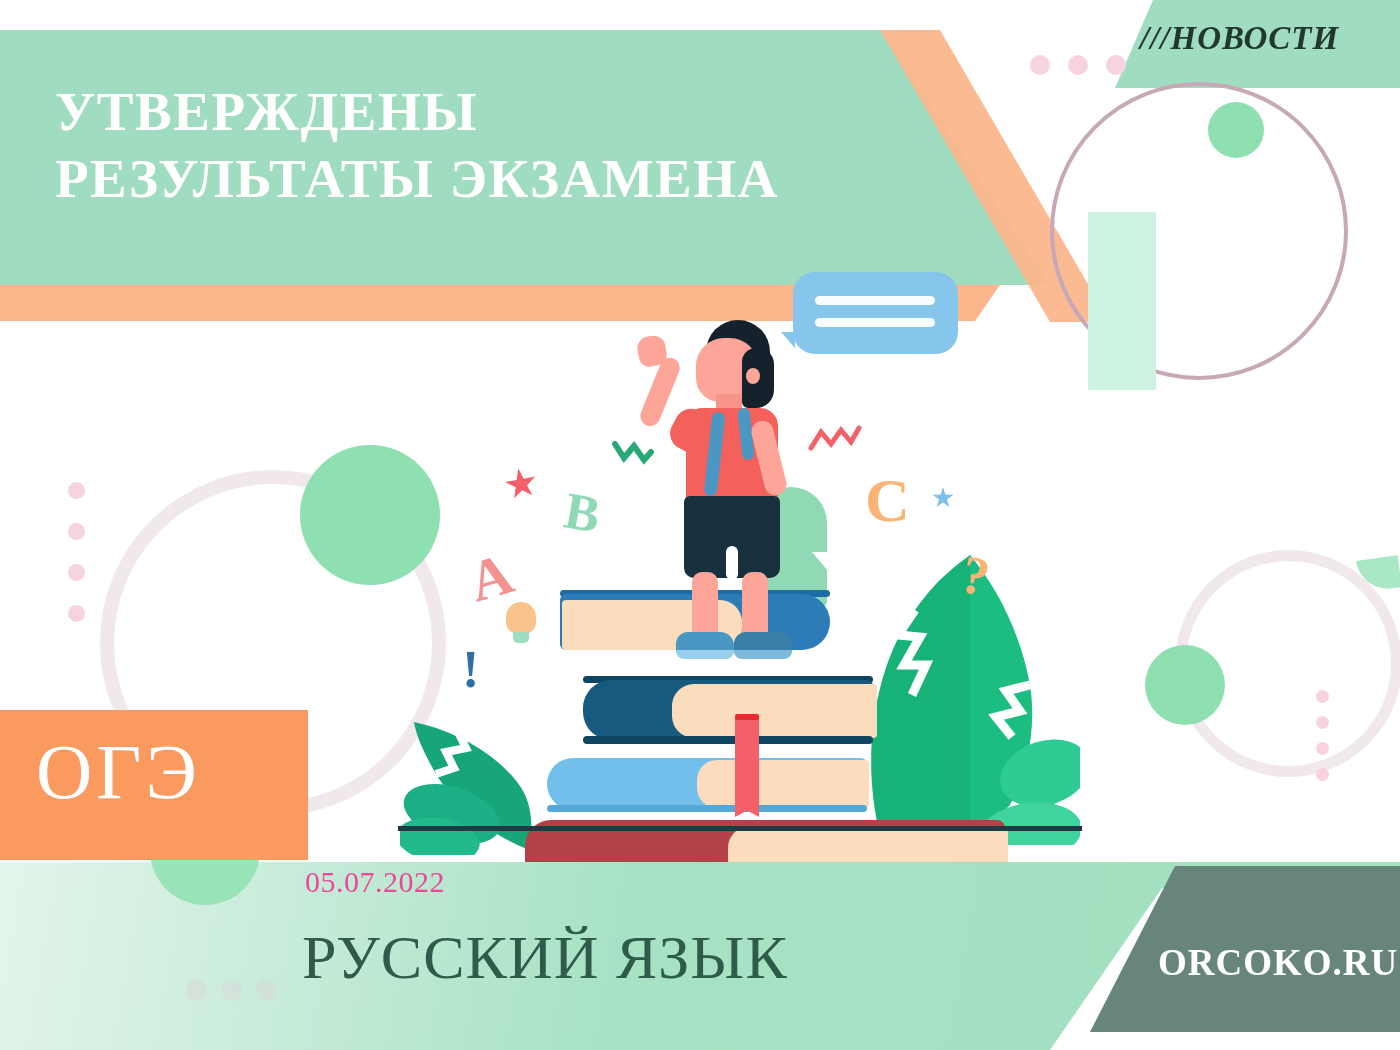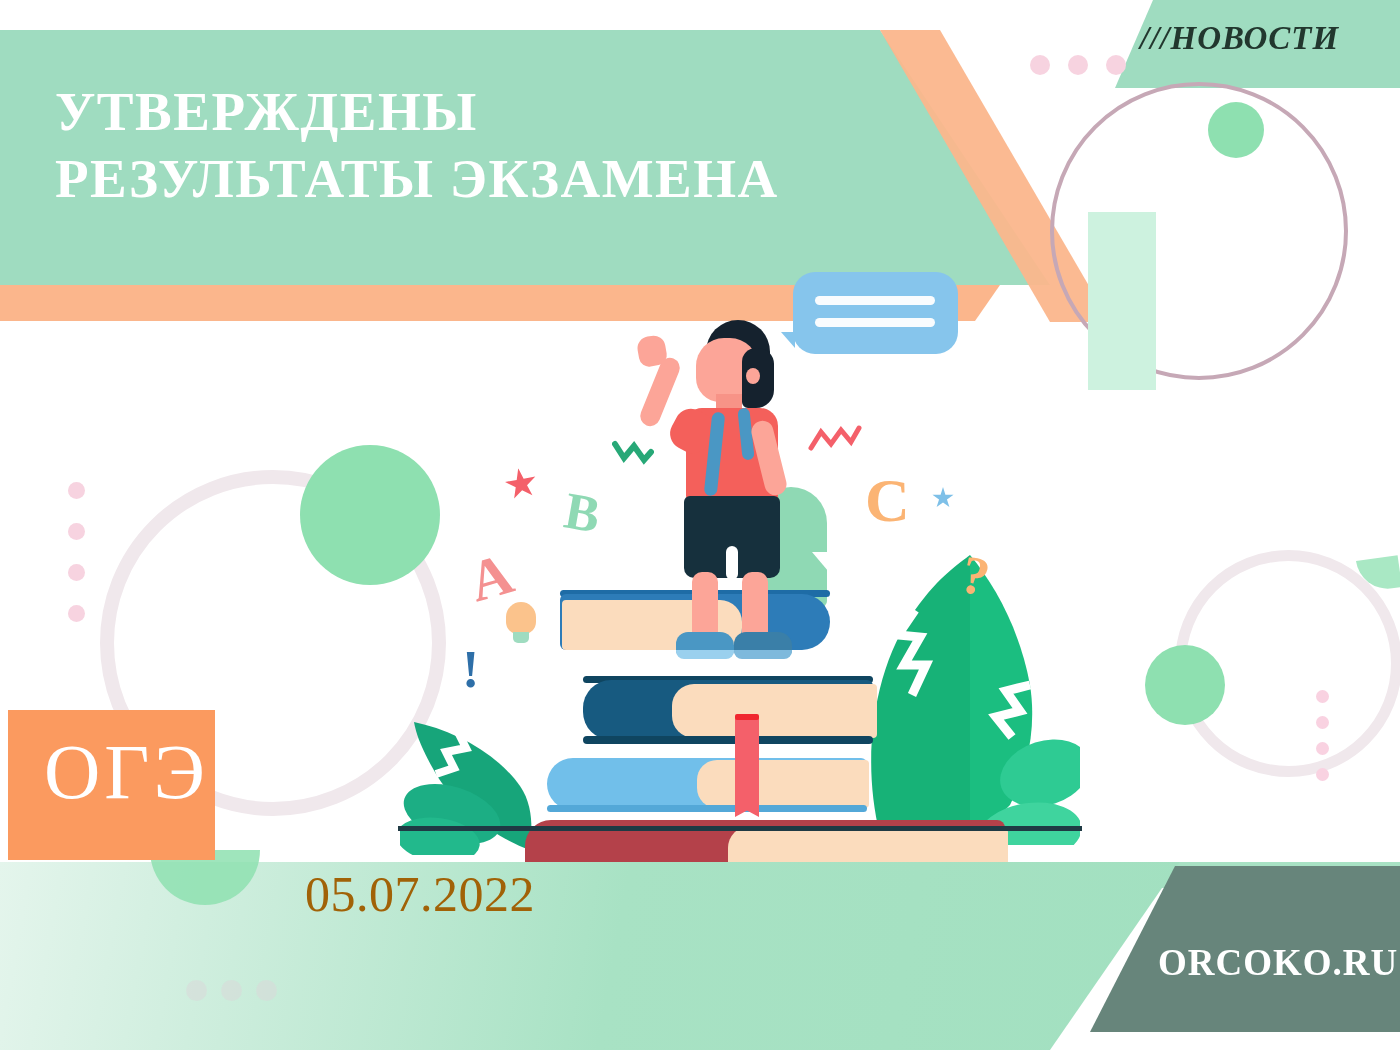--- a/index.html
+++ b/index.html
@@ -94,32 +94,32 @@
     clip-path:polygon(0 0, 1180px 0, 1050px 188px, 0 188px);
   }
   .bottom-green-wide{
     left:0;top:862px;width:1400px;height:26px;background:#A8E2C4;
   }
   .bottom-dots{left:186px;top:980px;}
   .bottom-dots span{display:inline-block;width:21px;height:21px;border-radius:50%;background:#D8D8D8;opacity:.55;margin-right:14px;}
   .blob-green-bl{left:150px;top:850px;width:110px;height:55px;background:#8EE0B0;border-radius:0 0 70px 70px;opacity:.85;}
 
   .ogbadge{
-    left:8px;top:710px;width:207px;height:150px;
+    left:0;top:710px;width:308px;height:150px;
     background:#FB9A5F;
   }
   .ogbadge span{
     position:absolute;left:36px;top:17px;
     color:#ffffff;font-size:78px;font-weight:400;letter-spacing:4px;
     font-family:"Liberation Serif", serif;
   }
 
   .date-txt{
     left:305px;top:865px;
-    font-size:50px;color:#a16207;letter-spacing:.5px;
+    font-size:30px;color:#ec4899;letter-spacing:.5px;
     font-family:"Liberation Serif", serif;
   }
   .subject-txt{
     left:302px;top:922px;
     font-size:62px;color:#2E5B4A;letter-spacing:1px;
     font-family:"Liberation Serif", serif;
   }
 
   .site-panel{
     left:1090px;top:866px;width:310px;height:166px;
@@ -360,18 +360,19 @@
   <div class="abs blob-green-bl"></div>
   <div class="abs bottom-dots">
     <span></span><span></span><span></span>
   </div>
 
   <div class="abs ogbadge">
     <span>ОГЭ</span>
   </div>
 
   <div class="abs date-txt">05.07.2022</div>
+  <div class="abs subject-txt">РУССКИЙ ЯЗЫК</div>
 
   <div class="abs site-panel">
     <span>ORCOKO.RU</span>
   </div>
 
 </div>
 
 </body></html>

